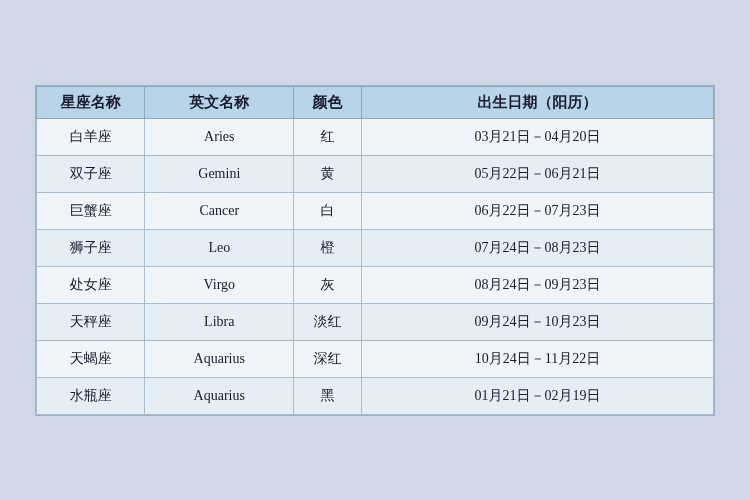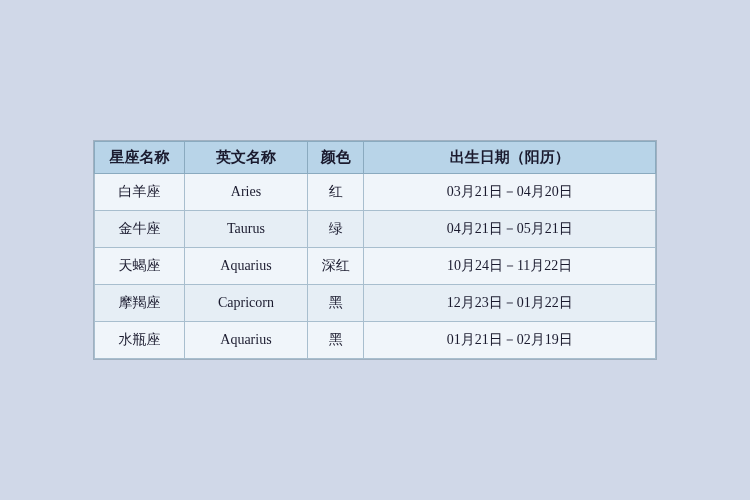--- a/index.html
+++ b/index.html
@@ -14,21 +14,21 @@
       background-color: #d0d8e8;
       display: flex;
       align-items: center;
       justify-content: center;
       font-family: "SimSun", "宋体", serif;
     }
 
     .table-container {
       background-color: #e8eef5;
       border: 1px solid #a0b0c0;
-      width: 564px;
+      width: 680px;
     }
 
     table {
       width: 100%;
       border-collapse: collapse;
     }
 
     thead tr th {
       background-color: #b8d4e8;
       border: 1px solid #8aaabf;
@@ -71,36 +71,54 @@
       </tr>
     </thead>
     <tbody id="table-body">
     <tr>
           <td>白羊座</td>
           <td>Aries</td>
           <td>红</td>
           <td>03月21日－04月20日</td>
         </tr>
         <tr>
-          <td>金牛座</td>
-          <td>Taurus</td>
-          <td>绿</td>
-          <td>04月21日－05月21日</td>
+          <td>双子座</td>
+          <td>Gemini</td>
+          <td>黄</td>
+          <td>05月22日－06月21日</td>
+        </tr>
+        <tr>
+          <td>巨蟹座</td>
+          <td>Cancer</td>
+          <td>白</td>
+          <td>06月22日－07月23日</td>
+        </tr>
+        <tr>
+          <td>狮子座</td>
+          <td>Leo</td>
+          <td>橙</td>
+          <td>07月24日－08月23日</td>
+        </tr>
+        <tr>
+          <td>处女座</td>
+          <td>Virgo</td>
+          <td>灰</td>
+          <td>08月24日－09月23日</td>
+        </tr>
+        <tr>
+          <td>天秤座</td>
+          <td>Libra</td>
+          <td>淡红</td>
+          <td>09月24日－10月23日</td>
         </tr>
         <tr>
           <td>天蝎座</td>
           <td>Aquarius</td>
           <td>深红</td>
           <td>10月24日－11月22日</td>
-        </tr>
-        <tr>
-          <td>摩羯座</td>
-          <td>Capricorn</td>
-          <td>黑</td>
-          <td>12月23日－01月22日</td>
         </tr>
         <tr>
           <td>水瓶座</td>
           <td>Aquarius</td>
           <td>黑</td>
           <td>01月21日－02月19日</td>
         </tr>
       </tbody>
   </table>
 </div>

